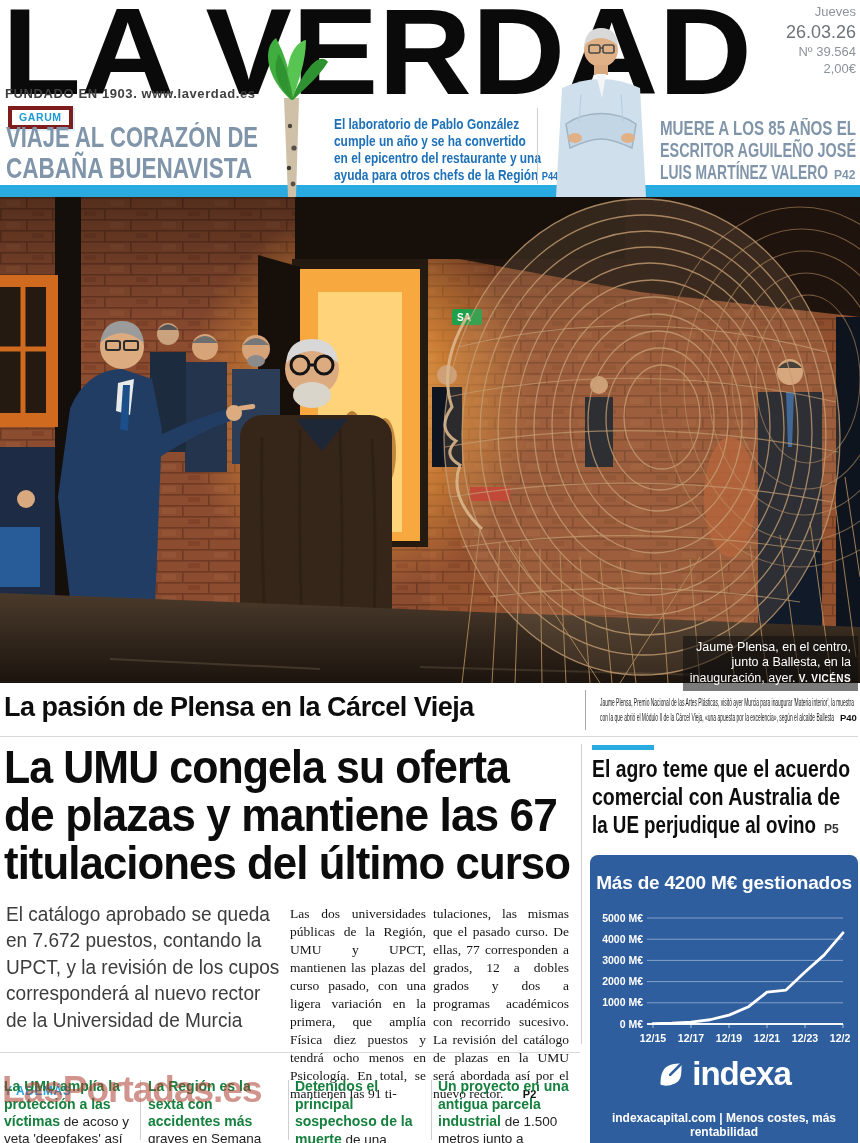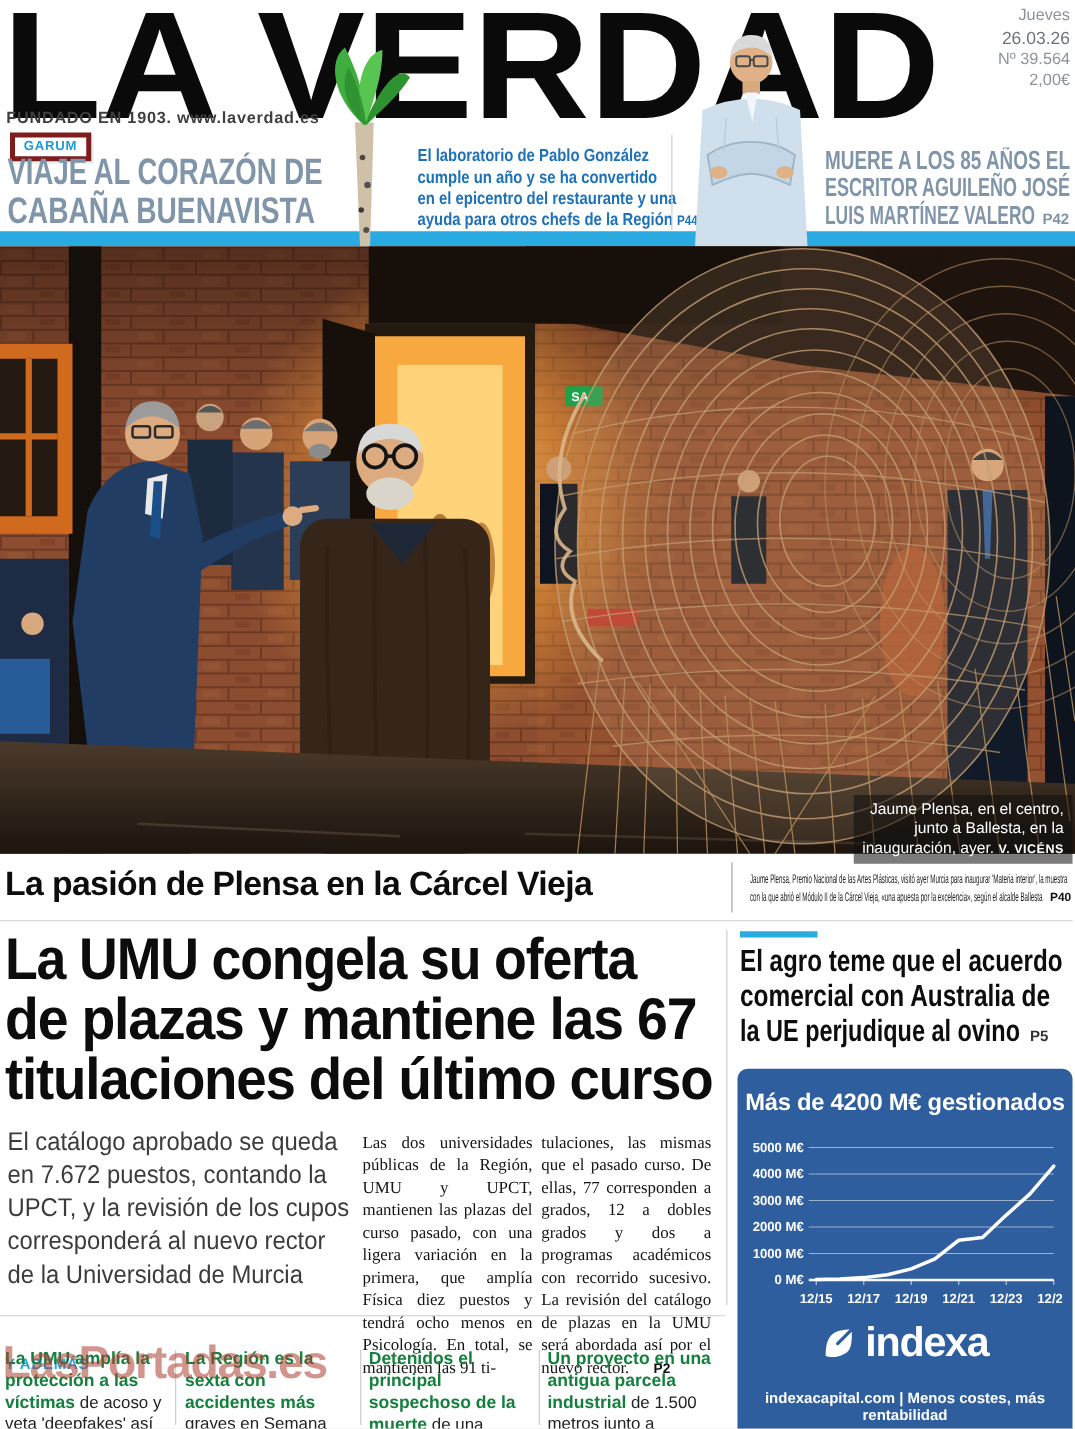--- a/index.html
+++ b/index.html
@@ -4,21 +4,21 @@
 <style>
   html,body{margin:0;padding:0;background:#e9e9e9;}
   .page{position:relative;width:860px;height:1143px;background:#ffffff;overflow:hidden;
         font-family:"Liberation Sans",sans-serif;color:#111;}
   .abs{position:absolute;}
 
   
   .founded{font-size:13px;color:#3f3f3f;letter-spacing:.6px;font-weight:bold;}
   .edition{text-align:right;color:#8d939b;line-height:1.3;}
   .edition .day{font-size:13px;}
-  .edition .date{font-size:14px;color:#6e737a;}
+  .edition .date{font-size:18px;color:#6e737a;}
   .edition .issue,.edition .price{font-size:13px;}
 
   
   .garum{display:inline-block;font-size:10.5px;font-weight:bold;color:#1e9ad6;
          border:4px solid #7f1d1d;box-shadow:2px 2px 0 #ddf0fa;padding:1px 7px 2px;letter-spacing:.6px;}
   .mt-line{white-space:nowrap;font-size:14px;font-weight:bold;color:#1d71b8;line-height:1.22;
            transform:scaleX(.85);transform-origin:left top;}
   .pg-blue{font-size:11px;font-weight:bold;color:#1d71b8;}
   .vdiv{width:1px;background:#cfcfcf;}
 

